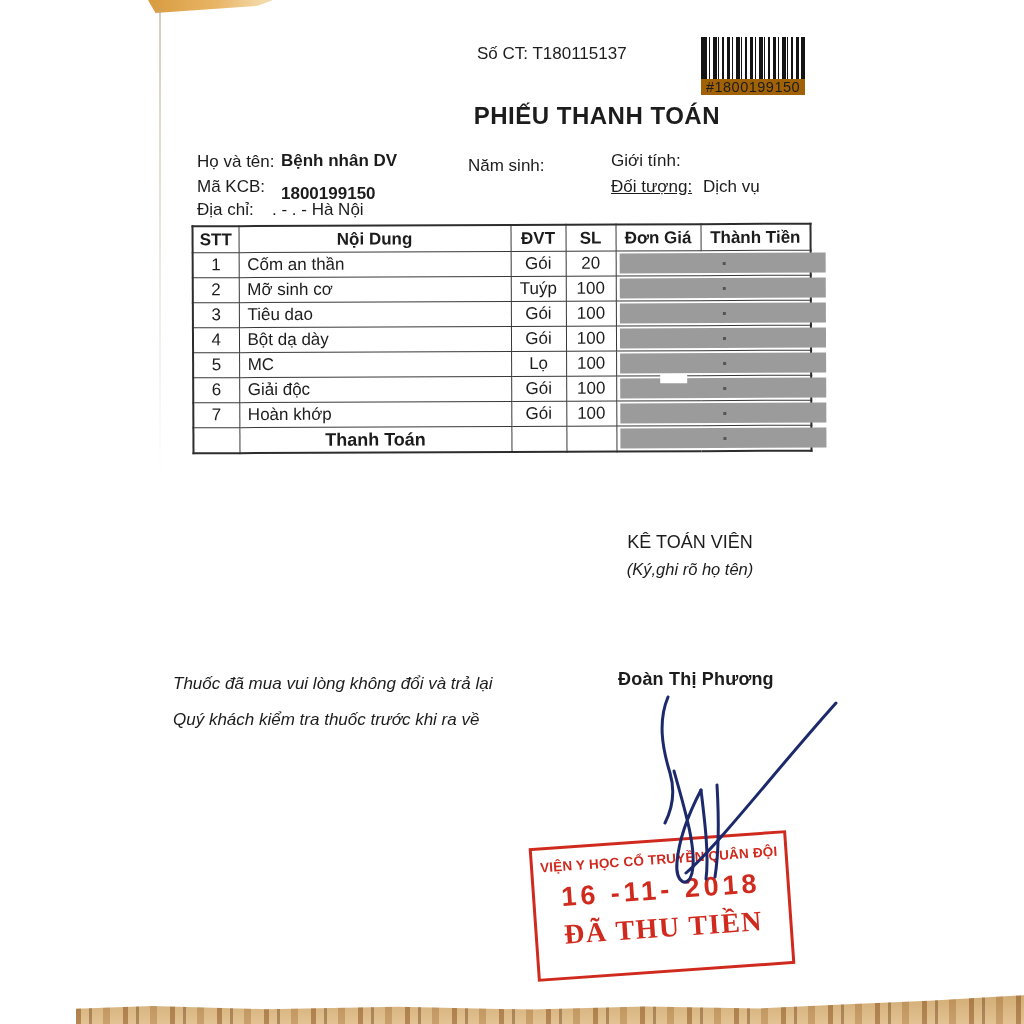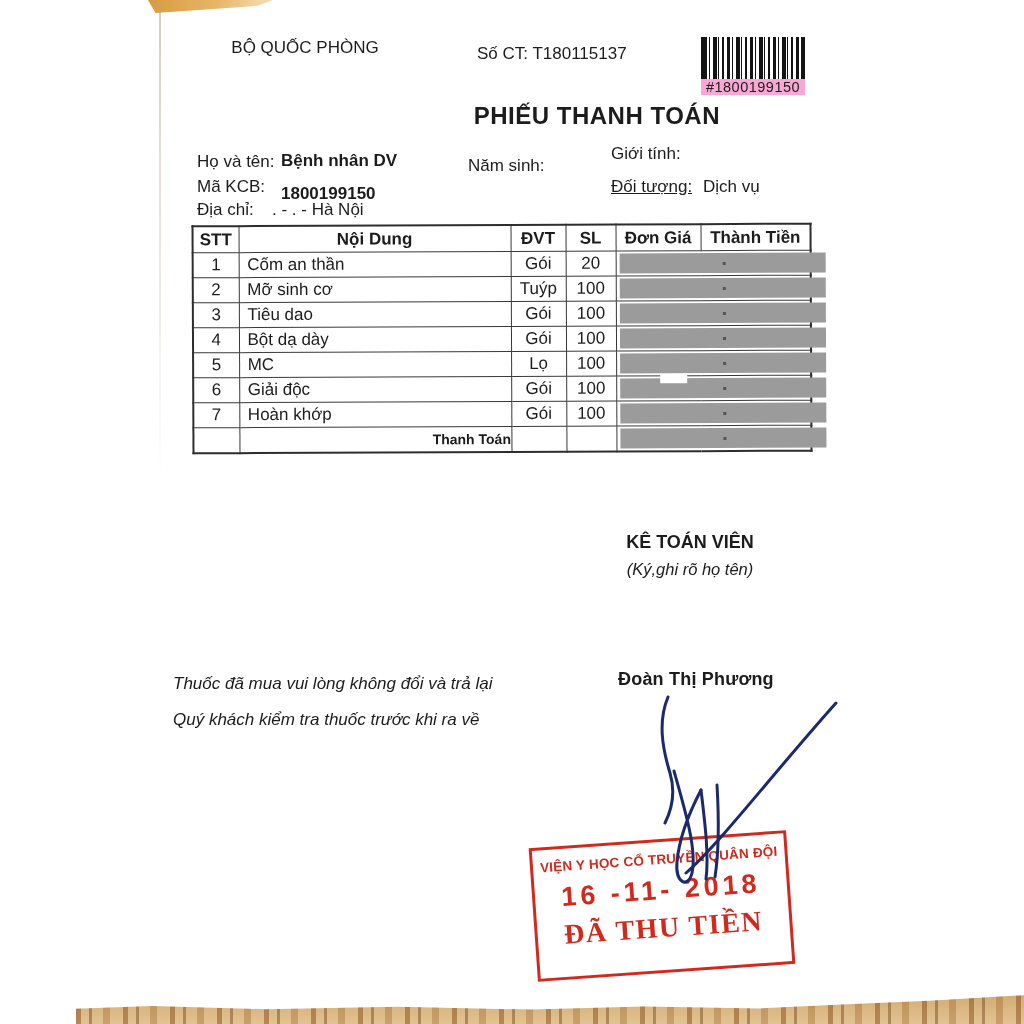--- a/index.html
+++ b/index.html
@@ -36,46 +36,46 @@
   .docinfo{left:477px;top:40px;width:230px;font-size:17px;line-height:27px;}
   .barcode{left:701px;top:37px;width:104px;}
   .barcode-bars{
     height:46px;
     background:repeating-linear-gradient(90deg,
       #141414 0 3px, #fff 3px 5px, #141414 5px 6px, #fff 6px 9px,
       #141414 9px 13px, #fff 13px 14px, #141414 14px 15px, #fff 15px 18px,
       #141414 18px 20px, #fff 20px 23px);
     border-left:3px solid #141414;border-right:3px solid #141414;
   }
-  .barcode-text{font-size:14.5px;text-align:center;margin-top:-4px;background:#f9a8d4;letter-spacing:.5px;}
+  .barcode-text{font-size:14.5px;text-align:center;margin-top:-4px;background:#a16207;letter-spacing:.5px;}
   .doc-title{left:320px;top:102px;width:400px;text-align:right;
     font-size:24px;font-weight:bold;letter-spacing:.5px;}
 
   
   .pt{font-size:17px;}
   .b{font-weight:bold;}
 
   
   .tbl-wrap{left:192px;top:224px;transform:rotate(-.25deg);}
   table{border-collapse:collapse;table-layout:fixed;width:618px;}
   th,td{border:1.6px solid #383838;padding:0;font-size:17px;height:24px;overflow:visible;}
   table{border:2.2px solid #2d2d2d;}
   th{font-weight:bold;height:25px;}
   td.c,th{text-align:center;}
   td.name{padding-left:8px;}
   td.price{padding:0;}
   .redact{position:relative;height:20px;margin:2px 0;left:3px;width:206px;background:#9b9b9b;}
   .redact .dot{position:absolute;left:50%;top:9px;width:3px;height:3px;background:#555;}
   .notch{position:absolute;left:40px;top:-4px;width:27px;height:9px;background:#fff;}
-  td.total-label{font-weight:bold;text-align:right;font-size:14px;}
+  td.total-label{font-weight:bold;text-align:center;font-size:18px;}
 
   
   .date-block{left:552px;top:529px;width:276px;text-align:center;line-height:27px;}
   .date-line{font-style:italic;font-size:17.5px;}
-  .acct-title{font-weight:bold;font-size:18px;}
+  .acct-title{font-weight:normal;font-size:18px;}
   .sign-note{font-style:italic;font-size:16.5px;}
   .notes{left:173px;top:666px;font-style:italic;font-size:17px;line-height:36px;}
   .acct-name{left:618px;top:669px;font-weight:bold;font-size:18px;letter-spacing:.2px;}
 
   .sig{left:612px;top:693px;z-index:5;}
 
   .stamp{
     left:533px;top:839px;width:252px;height:128px;z-index:4;
     border:3.5px solid #d02a1e;color:#d02a1e;text-align:center;
     transform:rotate(-4deg);
@@ -86,38 +86,37 @@
     font-size:28px;font-weight:bold;letter-spacing:1.5px;margin-top:6px;}
 </style>
 </head>
 <body>
 
 <div class="abs top-wedge"></div>
 <div class="abs left-crease"></div>
 <div class="abs bottom-strip"></div>
 
 <div class="abs org">
-  <div class="l1">BỘ QUỐC PHÒNG</div>
 </div>
 
 <div class="abs docinfo">
   <div>Số CT:  T180115137</div>
 </div>
 
 <div class="abs barcode">
   <div class="barcode-bars"></div>
   <div class="barcode-text">#1800199150</div>
 </div>
 
 <div class="abs doc-title">PHIẾU THANH TOÁN</div>
 
 <div class="abs pt" style="left:197px;top:152px;">Họ và tên:</div>
 <div class="abs pt b" style="left:281px;top:151px;">Bệnh nhân DV</div>
 <div class="abs pt" style="left:468px;top:156px;">Năm sinh:</div>
-<div class="abs pt" style="left:611px;top:144px;">Giới tính:</div>
+<div class="abs pt" style="left:611px;top:151px;">Giới tính:</div>
 
 <div class="abs pt" style="left:197px;top:177px;">Mã KCB:</div>
 <div class="abs pt b" style="left:281px;top:184px;text-align:center;">1800199150</div>
 <div class="abs pt" style="left:611px;top:177px;text-decoration:underline;">Đối tượng:</div>
 <div class="abs pt" style="left:703px;top:177px;">Dịch vụ</div>
 
 <div class="abs pt" style="left:197px;top:200px;">Địa chỉ:</div>
 <div class="abs pt" style="left:272px;top:200px;">. - . - Hà Nội</div>
 
 <div class="abs tbl-wrap">

